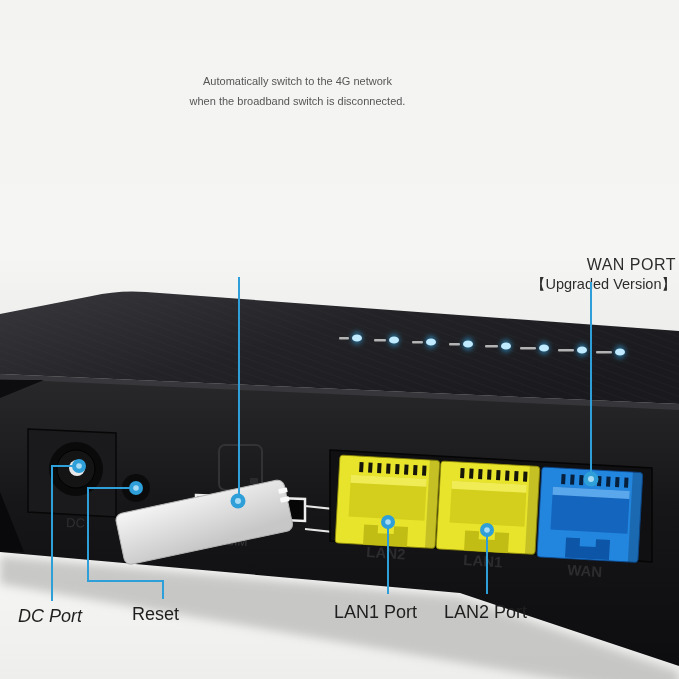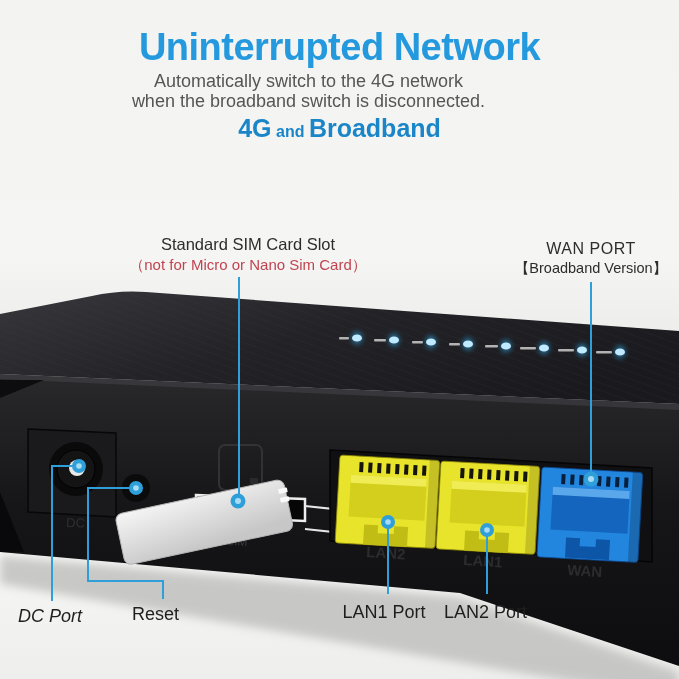--- a/index.html
+++ b/index.html
@@ -5,61 +5,53 @@
   html,body{margin:0;padding:0;}
   #stage{
     position:relative;width:679px;height:679px;overflow:hidden;
     font-family:"Liberation Sans",sans-serif;
     background:linear-gradient(180deg,#f3f3f2 0%,#f5f5f4 38%,#e8e8e7 56%,#f8f8f7 78%,#eeeeed 100%);
   }
   .abs{position:absolute;}
   .center{text-align:center;}
   
   .title{left:0;top:26px;width:679px;font-size:38px;font-weight:bold;letter-spacing:-0.5px;}
-  .sub{left:0;top:71px;width:595px;font-size:18px;color:#565656;line-height:20px;margin-left:11px;}
+  .sub{left:0;top:71px;width:595px;font-size:11px;color:#565656;line-height:20px;}
   .hl{left:0;top:114px;width:679px;font-weight:bold;}
   .hl .big{font-size:25px;}
   .hl .small{font-size:16px;}
   .hl2{left:0;top:145px;width:679px;font-size:20px;font-weight:bold;}
   
   .sim-label{left:98px;top:235px;width:300px;}
   .sim-label .l1{font-size:16.5px;color:#2d2d2d;}
   .sim-label .l2{font-size:15px;margin-top:2px;}
-  .wan-label{left:506px;top:240px;width:170px;}
+  .wan-label{left:506px;top:256px;width:170px;text-align:right;}
   .wan-label .l1{font-size:16px;color:#2d2d2d;letter-spacing:.5px;}
   .wan-label .l2{font-size:14.5px;color:#2d2d2d;margin-top:1px;}
   
   .blabel{font-size:18px;color:#1f1f1f;}
   #dc-label{left:18px;top:606px;font-style:italic;}
   #reset-label{left:132px;top:604px;}
-  #lan1-label{left:334px;top:602px;width:100px;text-align:center;}
+  #lan1-label{left:334px;top:602px;width:100px;text-align:left;}
   #lan2-label{left:444px;top:602px;width:100px;}
   svg{display:block;}
 </style>
 </head>
 <body>
 
 <div id="stage">
 
-  <div class="abs title center" style="color:#2499de">Uninterrupted Network</div>
   <div class="abs sub center">
     <div>Automatically switch to the 4G network</div>
     <div>when the broadband switch is disconnected.</div>
   </div>
-  <div class="abs hl center" style="color:#1a86c8">
-    <span class="big">4G</span><span class="small"> and </span><span class="big">Broadband</span>
-  </div>
-
-  <div class="abs sim-label center">
-    <div class="l1">Standard SIM Card Slot</div>
-    <div class="l2" style="color:#bf4450">（not for Micro or Nano Sim Card）</div>
-  </div>
+
   <div class="abs wan-label center">
     <div class="l1">WAN PORT</div>
-    <div class="l2">【Broadband Version】</div>
+    <div class="l2">【Upgraded Version】</div>
   </div>
 
   <svg class="abs" style="left:0;top:0" width="679" height="679" viewBox="0 0 679 679">
     <defs>
       <linearGradient id="topSurf" x1="0" y1="0" x2="1" y2="0.6">
         <stop offset="0" stop-color="#37373c"></stop>
         <stop offset="0.5" stop-color="#232327"></stop>
         <stop offset="1" stop-color="#1a1a1e"></stop>
       </linearGradient>
       <linearGradient id="frontFace" x1="0" y1="0" x2="0" y2="1">

